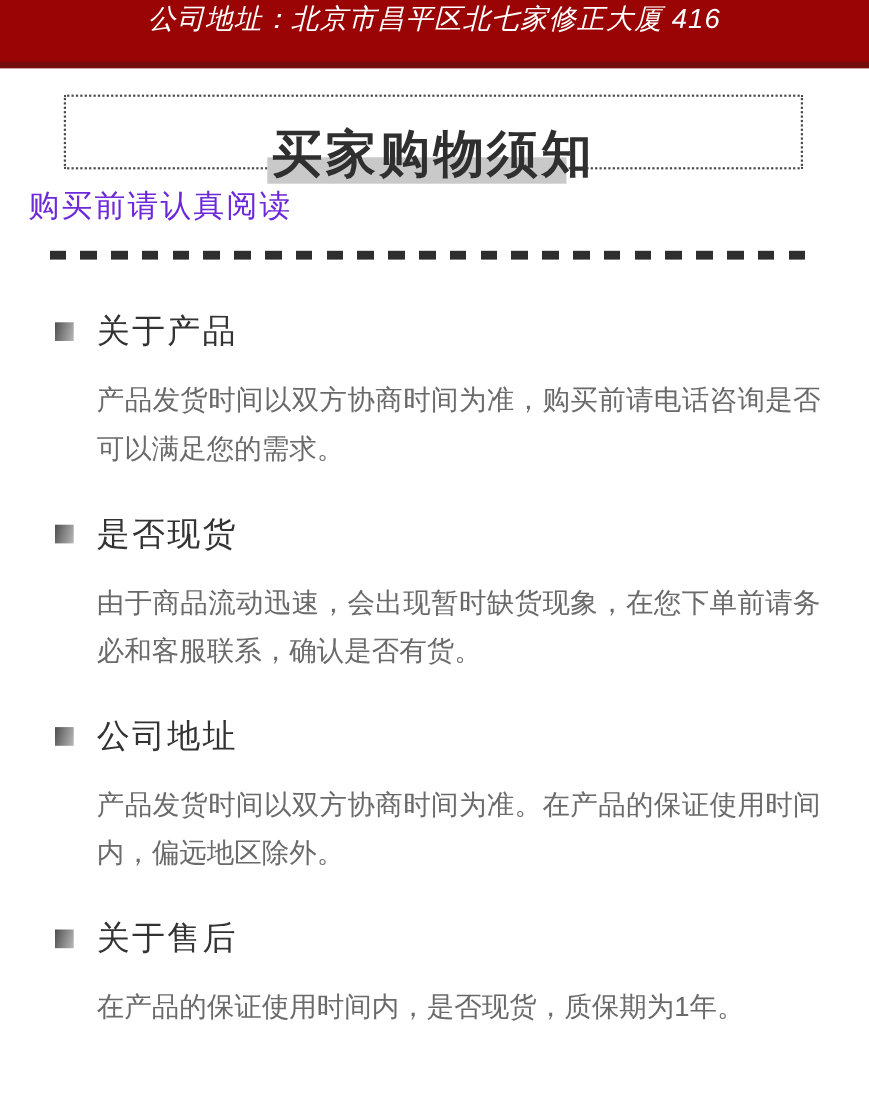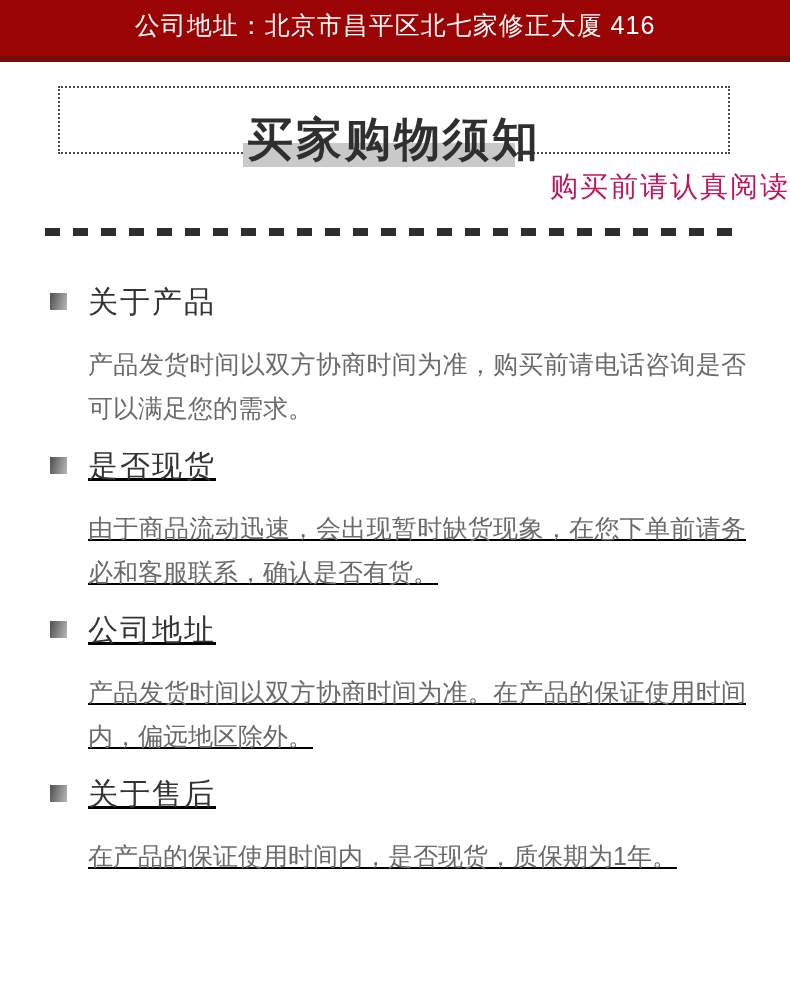--- a/index.html
+++ b/index.html
@@ -11,22 +11,23 @@
     font-family: "Liberation Sans", "DejaVu Sans", sans-serif;
     position: relative;
   }
 
   
   .address-bar {
     height: 62px;
     background: #9a0404;
     border-bottom: 6px solid #750d0d;
     display: flex;
-    align-items: center;
+    align-items: flex-start;
     justify-content: center;
+    font-style: italic;
   }
   .address-bar .address-text {
     color: #ffffff;
     font-size: 25px;
     letter-spacing: 1px;
     padding-bottom: 6px;
   }
 
   
   .notice-box {
@@ -56,43 +57,44 @@
     right: 26px;
     bottom: -5px;
     height: 24px;
     background: #c9c9c9;
     z-index: -1;
   }
 
   
   .notice-subtitle {
     margin-top: 14px;
-    text-align: right;
+    text-align: left;
     font-size: 28px;
-    color: #be185d;
+    color: #6d28d9;
     letter-spacing: 2px;
     line-height: 38px;
+    padding-left: 26px;
   }
 
   
   .dashed-divider {
     margin: 22px 45px 0 45px;
     height: 8px;
     background: repeating-linear-gradient(
       to right,
       #2e2e2e 0px, #2e2e2e 15px,
       transparent 15px, transparent 28px
     );
   }
 
   
   .sections {
     padding: 50px 28px 0 50px;
   }
-  .section + .section { margin-top: 20px; text-decoration: underline; }
+  .section + .section { margin-top: 40px; }
 
   .section-header {
     display: flex;
     align-items: center;
   }
   .bullet {
     width: 17px;
     height: 17px;
     margin-top: -2px;
     background: linear-gradient(105deg, #4e4e4e 0%, #8a8a8a 55%, #b8b8b8 100%);

